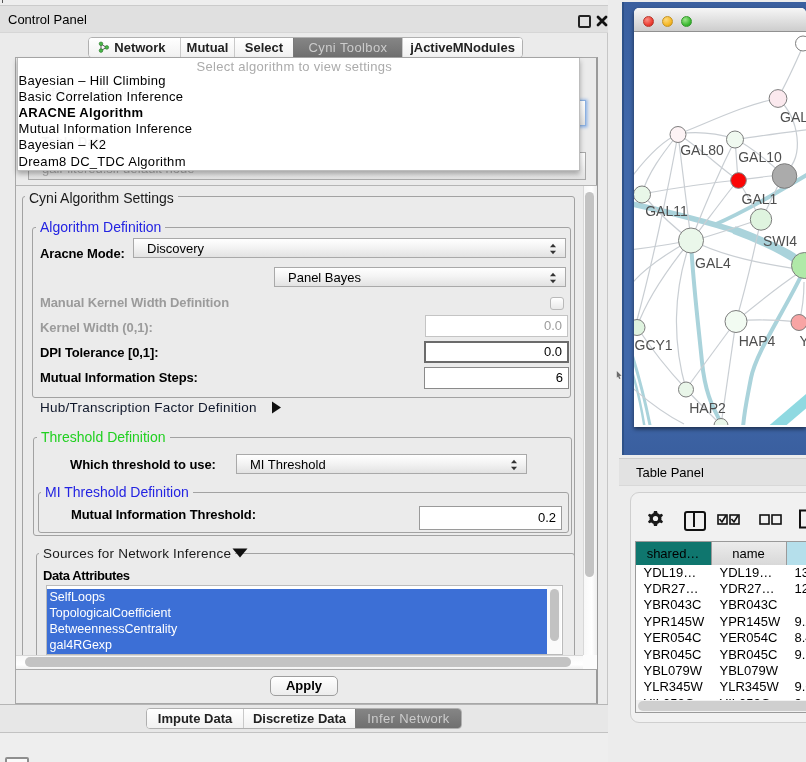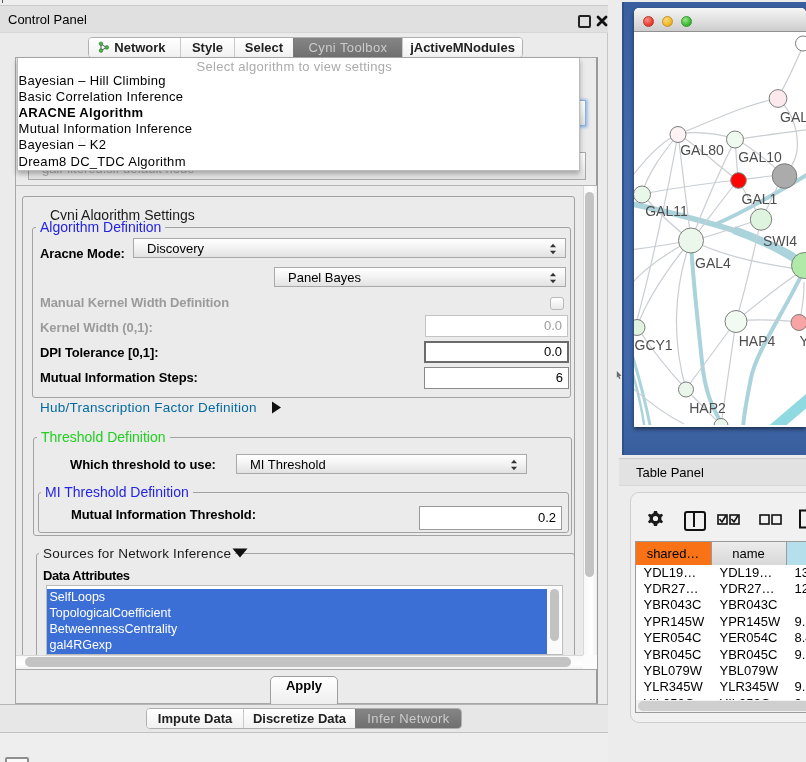--- a/index.html
+++ b/index.html
@@ -26,21 +26,21 @@
   <div class="abs" id="cp-titlebar" style="left:0;top:5px;width:608px;height:28px;background:#e0e0e0;border-top:1px solid #cbcbcb;border-bottom:1px solid #d6d6d6;box-sizing:border-box;">
     <span class="abs" style="left:8px;top:6px;font-size:13px;color:#000;">Control Panel</span>
     <span class="abs" style="left:578px;top:9px;width:9px;height:9px;border:2px solid #222;border-radius:2px;"></span>
     <svg class="abs" style="left:596px;top:9px;" width="12" height="12" viewBox="0 0 12 12">
         <path d="M2 2 L10 10 M10 2 L2 10" stroke="#111" stroke-width="2.8" stroke-linecap="round"></path>
       </svg>
   </div>
 
   <div class="seg" id="toptabs" style="left:88px;top:37px;">
     <div class="sg first" style="width:91px;">&nbsp;&nbsp;&nbsp;Network</div>
-    <div class="sg" style="width:54px;">Style</div>
+    <div class="sg" style="width:54px;">Mutual</div>
     <div class="sg" style="width:59px;">Select</div>
     <div class="sg dark" style="width:109px;">Cyni Toolbox</div>
     <div class="sg last" style="width:120px;">jActiveMNodules</div>
   </div>
   <svg class="abs" style="left:98px;top:41px;" width="12" height="13" viewBox="0 0 12 13">
     <path d="M3 3 L8.5 6.5 M3 9.5 L8.5 6.5 M3 3 L3 9.5" stroke="#555" stroke-width="1" fill="none"></path>
     <circle cx="3" cy="2.8" r="1.8" fill="#49b849" stroke="#2c7d2c" stroke-width="0.7"></circle>
     <circle cx="3" cy="9.6" r="1.8" fill="#49b849" stroke="#2c7d2c" stroke-width="0.7"></circle>
     <circle cx="8.8" cy="6.4" r="1.8" fill="#49b849" stroke="#2c7d2c" stroke-width="0.7"></circle>
   </svg>
@@ -50,21 +50,21 @@
   <div class="combo" style="left:28px;top:100px;width:558px;height:26px;box-shadow:0 0 3px 1.5px #8fb3e6;border-color:#8cb0e0;"></div>
   <div class="combo" style="left:28px;top:152px;width:558px;height:28px;">
      <span class="ctext" style="color:#ababab;top:8px;">galFiltered.sif default node</span>
   </div>
 
   <div class="abs" style="left:16px;top:184.5px;width:581px;height:1px;background:#b5b5b5;"></div>
 
   <div class="abs" id="scrollarea" style="left:16px;top:186px;width:567px;height:469px;overflow:hidden;">
 
     <div class="grp" style="left:5.5px;top:10px;width:551px;height:700px;"></div>
-    <div class="grptitle" style="left:9px;top:22px;margin-left:21px;">Cyni Algorithm Settings</div>
+    <div class="grptitle" style="left:9px;top:5px;">Cyni Algorithm Settings</div>
 
     <div class="grp" style="left:16px;top:41px;width:537px;height:169px;"></div>
     <div class="grptitle" style="left:20px;top:34px;color:#2323e2;">Algorithm Definition</div>
 
     <div class="abs blab" style="left:24px;top:60px;">Aracne Mode:</div>
     <div class="combo" style="left:117px;top:52px;width:433px;height:20px;">
         <span class="ctext">Discovery</span>
       <svg class="carrows" viewBox="0 0 9 14">
           <path d="M4.5 1 L8 5 H1 Z" fill="#333"></path>
           <path d="M4.5 13 L1 9 H8 Z" fill="#333"></path>
@@ -84,21 +84,21 @@
 
     <div class="abs blab" style="left:24px;top:134px;color:#9b9b9b;">Kernel Width (0,1):</div>
     <div class="tfield" style="left:409px;top:129px;width:143px;height:22px;border-color:#c4c4c4;color:#9b9b9b;line-height:20px;">0.0</div>
 
     <div class="abs blab" style="left:24px;top:159px;">DPI Tolerance [0,1]:</div>
     <div class="tfield" style="left:408px;top:155px;width:145px;height:22px;border:2px solid #6b6b6b;line-height:18px;">0.0</div>
 
     <div class="abs blab" style="left:24px;top:184px;">Mutual Information Steps:</div>
     <div class="tfield" style="left:408px;top:181px;width:145px;height:22px;border-color:#8a8a8a;line-height:20px;">6</div>
 
-    <div class="abs" style="left:24px;top:214px;font-size:13.5px;letter-spacing:0.25px;color:#0369a1;">Hub/Transcription Factor Definition</div>
+    <div class="abs" style="left:24px;top:214px;font-size:13.5px;letter-spacing:0.25px;color:#0f172a;">Hub/Transcription Factor Definition</div>
     <svg class="abs" style="left:254px;top:215px;" width="12" height="13" viewBox="0 0 12 13">
         <path d="M2 0.5 L11 6.5 L2 12.5 Z" fill="#111"></path>
       </svg>
 
     <div class="grp" style="left:17px;top:251px;width:537px;height:97px;"></div>
     <div class="grptitle" style="left:21px;top:244px;color:#21d021;">Threshold Definition</div>
 
     <div class="abs blab" style="left:54px;top:271px;">Which threshold to use:</div>
     <div class="combo" style="left:220px;top:268px;width:291px;height:20px;">
         <span class="ctext">MI Threshold</span>
@@ -143,21 +143,21 @@
     <div style="position:absolute;left:1px;top:14.5px;font-size:13px;line-height:16.2px;letter-spacing:0.3px;color:#000;">
       Bayesian – Hill Climbing<br>
       Basic Correlation Inference<br>
       <b>ARACNE Algorithm</b><br>
       Mutual Information Inference<br>
       Bayesian – K2<br>
       Dream8 DC_TDC Algorithm
     </div>
   </div>
 
-  <div class="abs" style="left:270px;top:676px;width:68px;height:32px;border:1px solid #9e9e9e;border-radius:5px;background:linear-gradient(#ffffff,#ececec);box-sizing:border-box;text-align:center;font-size:13px;font-weight:bold;line-height:18px;">Apply</div>
+  <div class="abs" style="left:270px;top:676px;width:68px;height:20px;border:1px solid #9e9e9e;border-radius:5px;background:linear-gradient(#ffffff,#ececec);box-sizing:border-box;text-align:center;font-size:13px;font-weight:bold;line-height:18px;">Apply</div>
 
   <div class="abs" style="left:0;top:704px;width:608px;height:28px;background:#e7e7e7;border-top:1px solid #b5b5b5;"></div>
   <div class="seg" style="left:146px;top:708px;">
     <div class="sg first" style="width:96px;">Impute Data</div>
     <div class="sg" style="width:112px;">Discretize Data</div>
     <div class="sg dark last" style="width:106px;">Infer Network</div>
   </div>
   <div class="abs" style="left:0;top:732px;width:608px;height:1px;background:#c2c2c2;"></div>
 
   <div class="abs" style="left:5px;top:757px;width:20px;height:10px;border:2px solid #8e8e8e;border-radius:2px;background:#fafafa;"></div>
@@ -269,21 +269,21 @@
     <svg style="position:absolute;left:128px;top:21px;" width="24" height="11" viewBox="0 0 24 11">
       <rect x="1" y="1" width="9" height="9" fill="none" stroke="#111" stroke-width="1.6"></rect>
       <rect x="13" y="1" width="9" height="9" fill="none" stroke="#111" stroke-width="1.6"></rect>
     </svg>
     <svg style="position:absolute;left:167px;top:16px;" width="16" height="20" viewBox="0 0 16 20">
       <path d="M2 1.5 H9 L14 6.5 V18.5 H2 Z" fill="none" stroke="#111" stroke-width="2"></path>
       <path d="M9 1.5 V6.5 H14" fill="none" stroke="#111" stroke-width="1.5"></path>
     </svg>
 
     <div style="position:absolute;left:3.5px;top:47.5px;width:196px;height:172px;border:1px solid #9a9a9a;background:#fff;box-sizing:border-box;overflow:hidden;">
-      <div style="position:absolute;left:0;top:0;height:23px;width:75px;background:#f97316;border-right:1px solid #9a9a9a;text-align:center;font-size:13px;line-height:23px;">shared…</div>
+      <div style="position:absolute;left:0;top:0;height:23px;width:75px;background:#0f766e;border-right:1px solid #9a9a9a;text-align:center;font-size:13px;line-height:23px;">shared…</div>
       <div style="position:absolute;left:76px;top:0;height:23px;width:74px;background:linear-gradient(#ececec,#d8d8d8);border-right:1px solid #9a9a9a;text-align:center;font-size:13px;line-height:23px;">name</div>
       <div style="position:absolute;left:151px;top:0;height:23px;width:60px;background:#b5dfeb;"></div>
       <div style="position:absolute;left:0;top:23px;width:220px;height:135px;font-size:13px;line-height:16.4px;white-space:nowrap;overflow:hidden;">
         <div><span style="display:inline-block;width:68px;padding-left:8px;">YDL19…</span><span style="display:inline-block;width:67px;padding-left:8px;">YDL19…</span><span style="padding-left:8px;">13…</span></div>
         <div><span style="display:inline-block;width:68px;padding-left:8px;">YDR27…</span><span style="display:inline-block;width:67px;padding-left:8px;">YDR27…</span><span style="padding-left:8px;">12…</span></div>
         <div><span style="display:inline-block;width:68px;padding-left:8px;">YBR043C</span><span style="display:inline-block;width:67px;padding-left:8px;">YBR043C</span><span style="padding-left:8px;"></span></div>
         <div><span style="display:inline-block;width:68px;padding-left:8px;">YPR145W</span><span style="display:inline-block;width:67px;padding-left:8px;">YPR145W</span><span style="padding-left:8px;">9.2</span></div>
         <div><span style="display:inline-block;width:68px;padding-left:8px;">YER054C</span><span style="display:inline-block;width:67px;padding-left:8px;">YER054C</span><span style="padding-left:8px;">8.4</span></div>
         <div><span style="display:inline-block;width:68px;padding-left:8px;">YBR045C</span><span style="display:inline-block;width:67px;padding-left:8px;">YBR045C</span><span style="padding-left:8px;">9.1</span></div>
         <div><span style="display:inline-block;width:68px;padding-left:8px;">YBL079W</span><span style="display:inline-block;width:67px;padding-left:8px;">YBL079W</span><span style="padding-left:8px;"></span></div>

